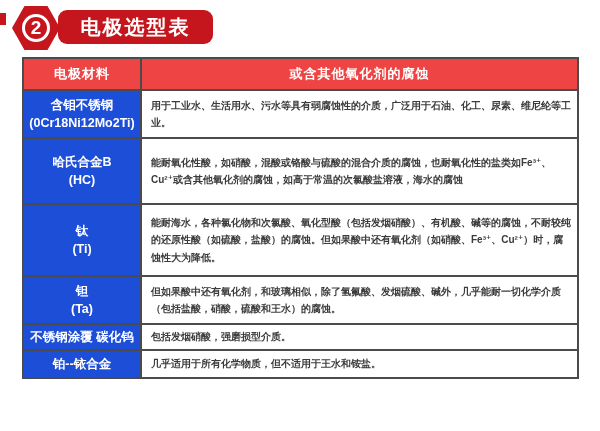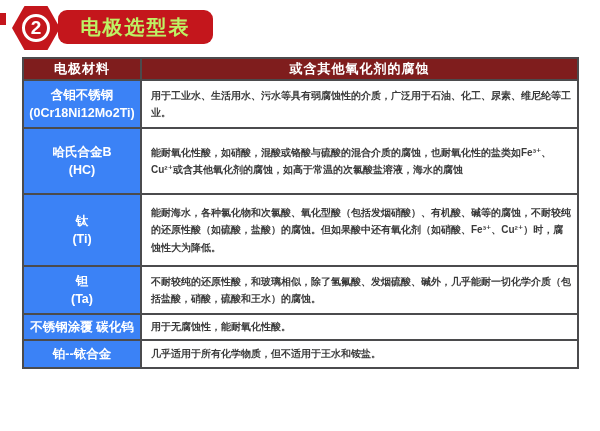--- a/index.html
+++ b/index.html
@@ -29,40 +29,40 @@
     color: #ffffff; font-size: 19px; font-weight: bold; line-height: 1;
     transform: translateY(-1px);
   }
   .title-pill {
     position: absolute; left: 58px; top: 10px;
     width: 155px; height: 34px; background: #c4161c; border-radius: 9px;
     display: flex; align-items: center; justify-content: center;
     z-index: 1;
   }
   .title-text {
-    color: #bef264; font-size: 20px; font-weight: bold; letter-spacing: 2px;
+    color: #ffffff; font-size: 20px; font-weight: bold; letter-spacing: 2px;
   }
 
   
   table.spec {
     position: absolute; left: 22px; top: 57px;
     width: 557px; border-collapse: collapse; table-layout: fixed;
   }
   table.spec col.c1 { width: 118px; }
   table.spec td, table.spec th {
     border: 2px solid #4b4b4d;
     vertical-align: middle;
   }
   th.mat-h, th.perf-h {
-    background: #7f1d1d; color: #ffffff;
+    background: #ef4444; color: #ffffff;
     font-size: 13px; font-weight: bold; text-align: center;
-    height: 22px; letter-spacing: 1px; font-family: Liberation Serif, serif;
+    height: 32px; letter-spacing: 1px; font-family: Liberation Serif, serif;
   }
   td.mat {
-    background: #3b82f6; color: #ffffff;
+    background: #1d4ed8; color: #ffffff;
     font-size: 12.5px; font-weight: bold; text-align: center;
     line-height: 1.45; padding: 2px 2px;
   }
   td.desc {
     background: #ffffff; color: #3b3b3b;
     font-size: 10px; font-weight: 600; text-align: left;
     line-height: 1.72; padding: 3px 6px 3px 9px;
   }
   tr.r1 { height: 48px; }
   tr.r2 { height: 46px; }
@@ -121,28 +121,28 @@
       <div>(Ti)</div>
     </td>
     <td class="desc">能耐海水，各种氯化物和次氯酸、氧化型酸（包括发烟硝酸）、有机酸、碱等的腐蚀，不耐较纯的还原性酸（如硫酸，盐酸）的腐蚀。但如果酸中还有氧化剂（如硝酸、Fe³⁺、Cu²⁺）时，腐蚀性大为降低。</td>
   </tr>
 
   <tr class="r5">
     <td class="mat">
       <div>钽</div>
       <div>(Ta)</div>
     </td>
-    <td class="desc">不耐较纯的还原性酸，和玻璃相似，除了氢氟酸、发烟硫酸、碱外，几乎能耐一切化学介质（包括盐酸，硝酸，硫酸和王水）的腐蚀。</td>
+    <td class="desc">但如果酸中还有氧化剂，和玻璃相似，除了氢氟酸、发烟硫酸、碱外，几乎能耐一切化学介质（包括盐酸，硝酸，硫酸和王水）的腐蚀。</td>
   </tr>
 
   <tr class="r6">
     <td class="mat">
       <div>不锈钢涂覆 碳化钨</div>
     </td>
-    <td class="desc">用于无腐蚀性，能耐氧化性酸。</td>
+    <td class="desc">包括发烟硝酸，强磨损型介质。</td>
   </tr>
 
   <tr class="r7">
     <td class="mat">
       <div>铂--铱合金</div>
     </td>
     <td class="desc">几乎适用于所有化学物质，但不适用于王水和铵盐。</td>
   </tr>
 </tbody>
   </table>

